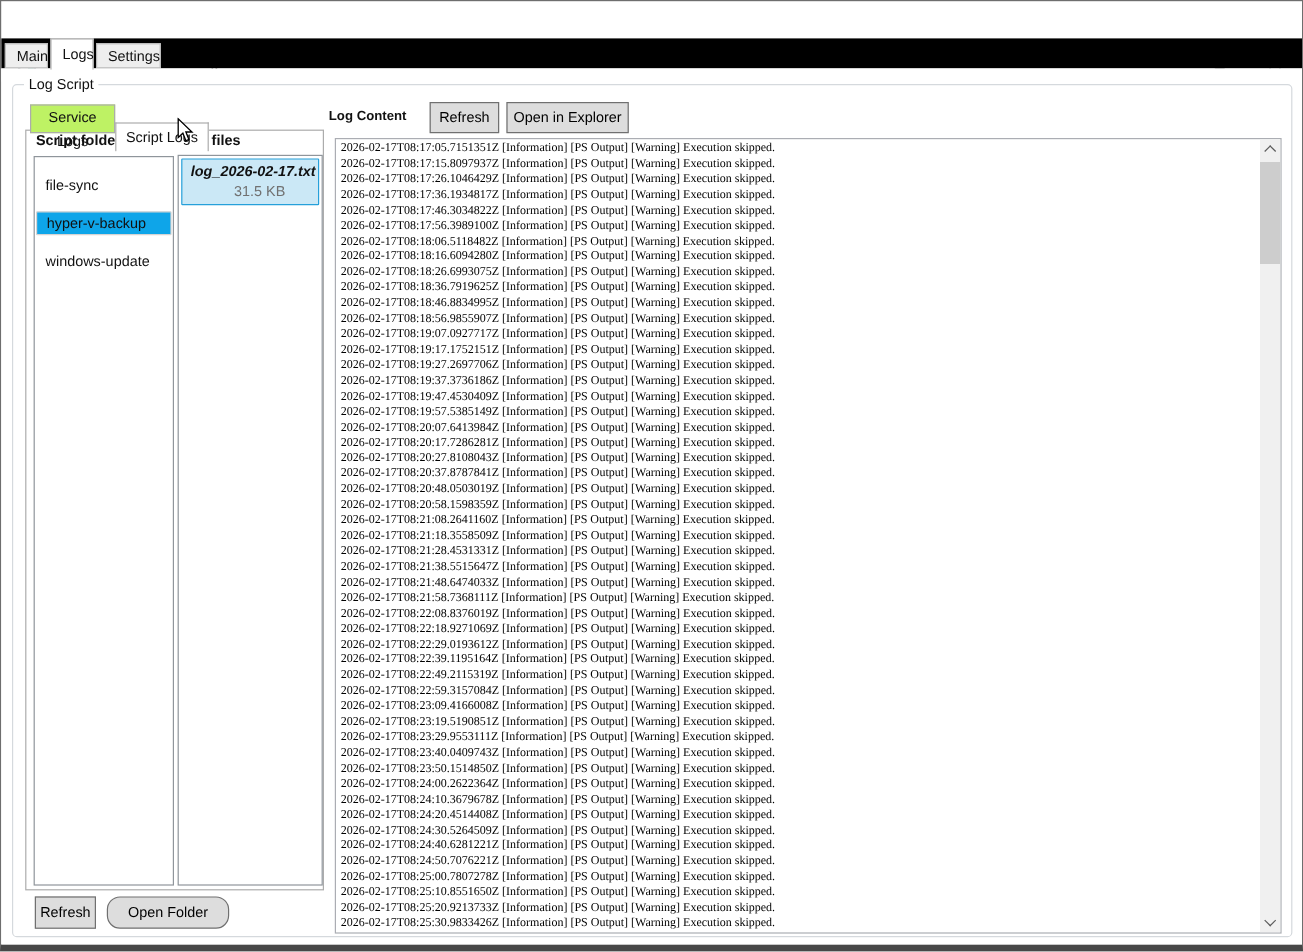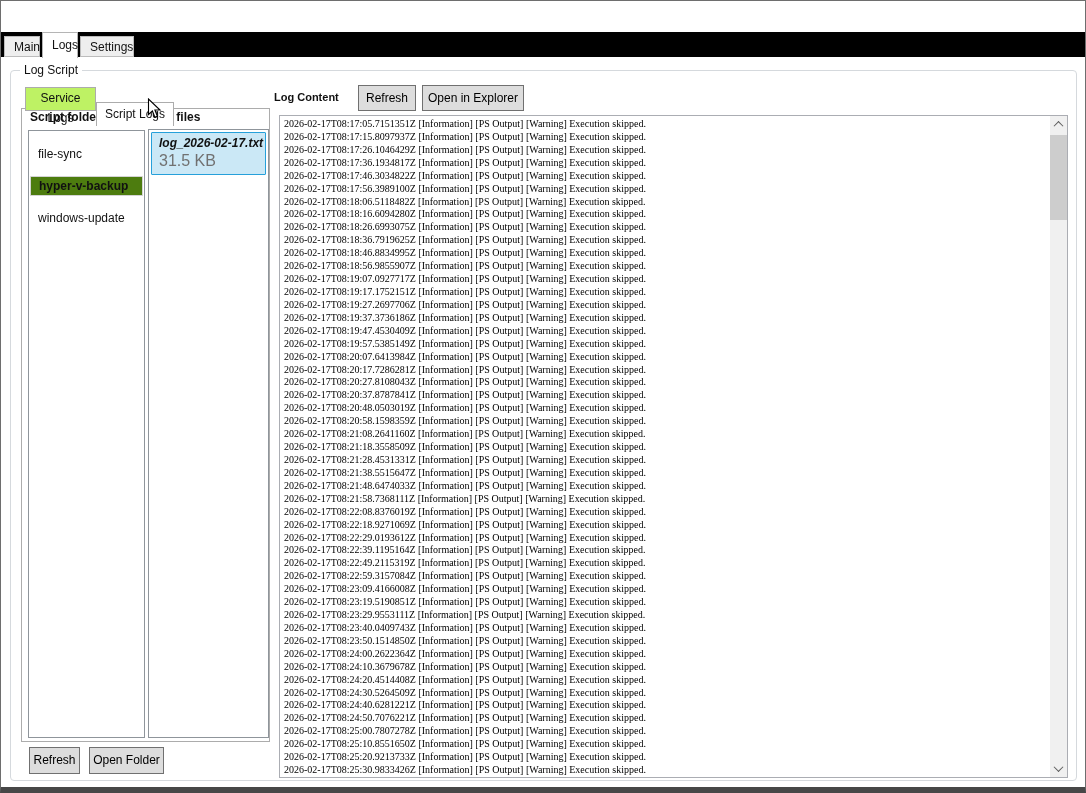--- a/index.html
+++ b/index.html
@@ -35,29 +35,29 @@
                   border:1px solid #acacac;border-bottom:none;line-height:23px;z-index:2;}
   .tab-page{position:absolute;left:20px;top:107px;width:249px;height:634px;
             border:1px solid #acacac;background:#fff;z-index:0;}
   .col-label{position:absolute;top:109px;font-weight:bold;}
   .lbl-folders{left:29px;}
   .lbl-files{left:150px;}
   .listbox{position:absolute;background:#fff;border:1px solid #8f959b;overflow:hidden;}
   .folders-list{left:27px;top:129px;width:117px;height:608px;padding-top:1px;}
   .files-list{left:147px;top:128px;width:121px;height:609px;padding:1px;}
   .list-item{height:20px;line-height:20px;padding-left:8px;margin:12px 1px;white-space:nowrap;}
-  .list-item.sel-inactive{background:#4d7c0f;border:1px solid #d4d4d4;line-height:18px;border-radius:1px;font-weight:bold;}
+  .list-item.sel-inactive{background:#0ea5e9;border:1px solid #d4d4d4;line-height:18px;border-radius:1px;}
   .file-item{margin:1px;padding:3px 5px 4px 7px;border:1px solid transparent;}
   .file-item.sel-active{background:var(--sel-bg,#cbe8f6);border:1px solid var(--sel-border,#26a0da);border-radius:1px;}
   .file-name{font-weight:bold;white-space:nowrap;font-style:italic;}
-  .file-size{font-size:16px;color:#717171;margin-top:2px;}
+  .file-size{font-size:12px;color:#717171;margin-top:2px;margin-left:36px;}
   
   .btn{position:absolute;background:#dddddd;border:1px solid #707070;text-align:center;color:#000;}
   .btn-footer-refresh{left:28px;top:746px;width:51px;height:27px;line-height:25px;}
-  .btn-open-folder{left:88px;top:746px;width:75px;height:27px;line-height:25px;}
+  .btn-open-folder{left:88px;top:746px;width:102px;height:27px;line-height:25px;border-radius:11px;}
   .btn-refresh2{left:357px;top:84px;width:58px;height:26px;line-height:24px;}
   .btn-open-explorer{left:421px;top:84px;width:102px;height:26px;line-height:24px;}
   .lbl-log-content{position:absolute;left:273px;top:90px;font-weight:bold;font-size:11px;}
   
   .log-area{position:absolute;left:278px;top:114px;width:789px;height:663px;
             border:1px solid #abadb3;background:#fff;overflow:hidden;}
   .log-text{position:absolute;left:4px;top:2px;right:18px;bottom:0;overflow:hidden;
             font-family:Liberation Serif, serif;font-size:10px;line-height:12.92px;
             white-space:pre;color:#000;}
   .scrollbar{position:absolute;right:0;top:0;width:17px;height:100%;background:#f0f0f0;}

